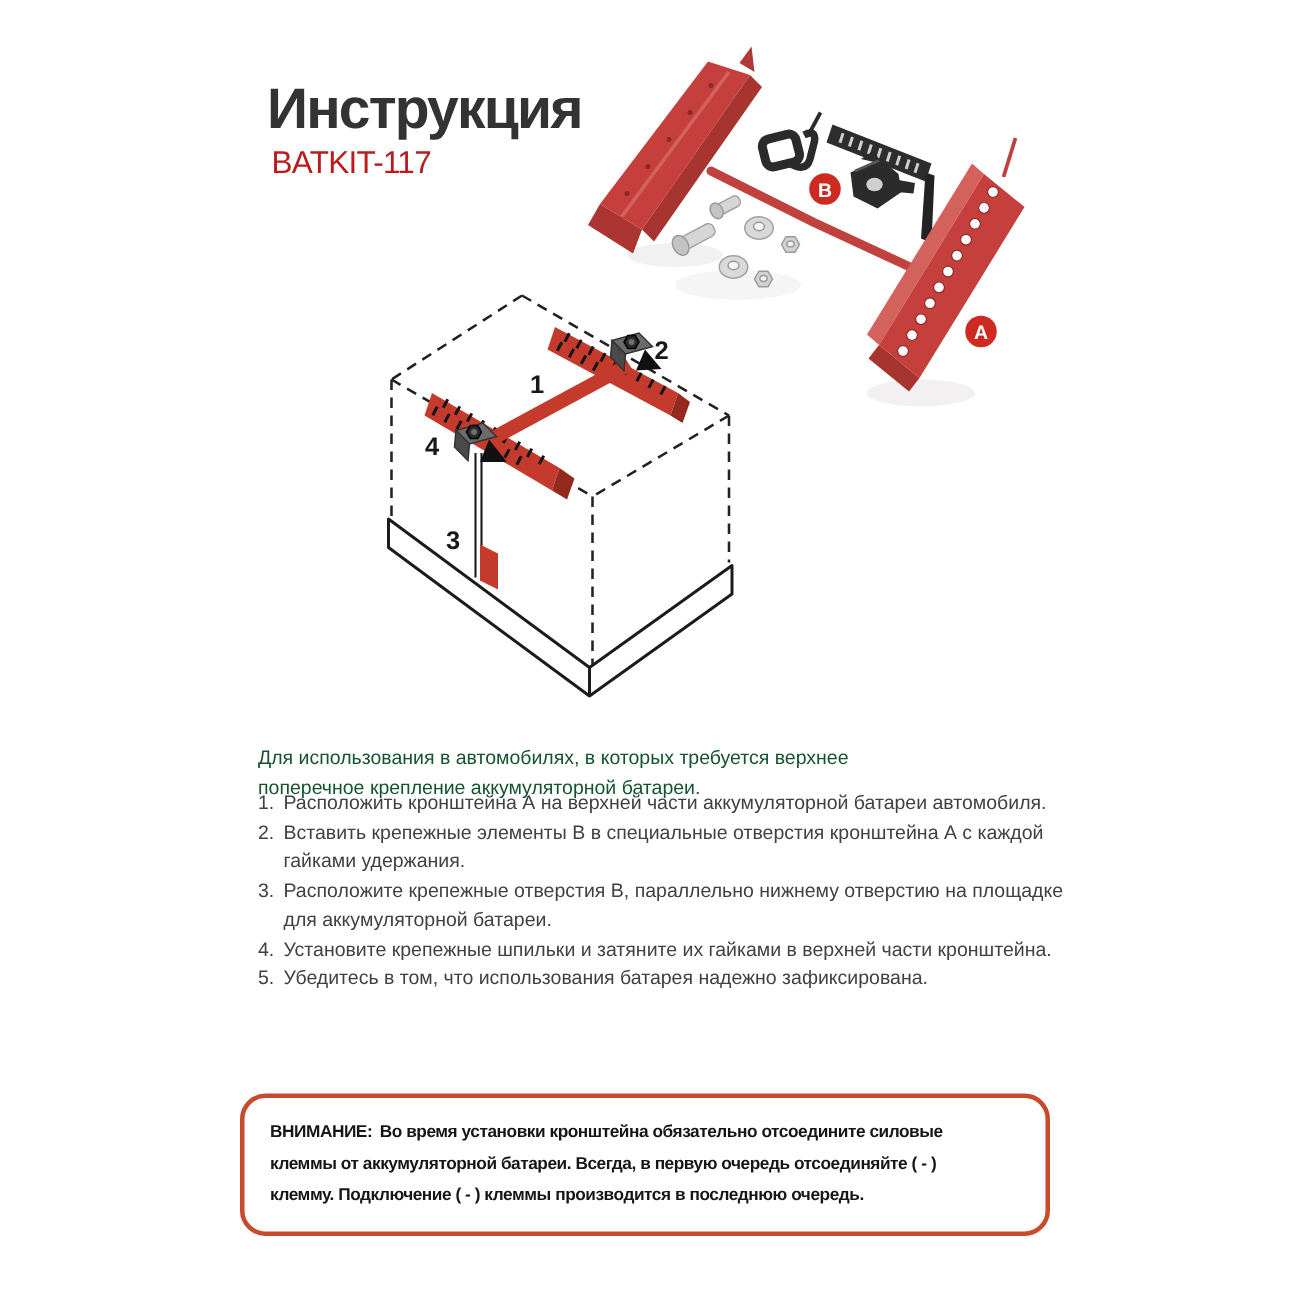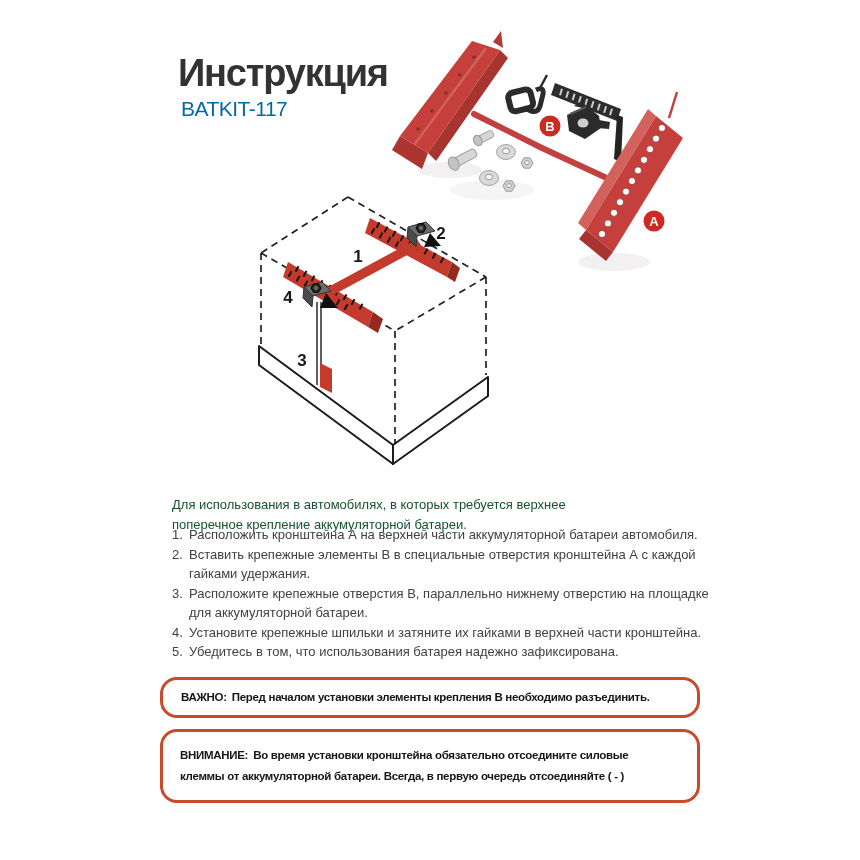--- a/index.html
+++ b/index.html
@@ -7,21 +7,21 @@
     position:relative;width:860px;height:860px;background:#ffffff;
     font-family:"Liberation Sans", sans-serif;color:#414042;overflow:hidden;
   }
   
   .title{
     position:absolute;left:178px;top:52px;margin:0;
     font-size:38px;font-weight:700;letter-spacing:-1.2px;color:#333336;
   }
   .model{
     position:absolute;left:181px;top:97px;
-    font-size:21px;letter-spacing:-0.5px;color:#0369a1;
+    font-size:21px;letter-spacing:-0.5px;color:#b91c1c;
   }
   
   .photo-svg{position:absolute;left:390px;top:28px;}
   .diagram-svg{position:absolute;left:240px;top:185px;}
   
   .intro{
     position:absolute;left:172px;top:482px;width:430px;
     font-size:13px;line-height:19.5px;color:#14532d;
   }
   .steps{
@@ -261,24 +261,22 @@
     <li>
       <span class="num">4.</span>
       <span class="txt">Установите  крепежные шпильки и затяните их гайками в верхней части кронштейна.</span>
     </li>
     <li>
       <span class="num">5.</span>
       <span class="txt">Убедитесь в том, что использования батарея надежно зафиксирована.</span>
     </li>
   </ol>
 
-  <div class="note note-important">
-    <span class="lbl">ВАЖНО:</span><span>Перед началом установки элементы крепления В необходимо разъединить.</span>
-  </div>
 
   <div class="note note-attention">
     <div class="note-line">
       <span class="lbl">ВНИМАНИЕ:</span><span>Во время установки кронштейна обязательно отсоедините силовые</span>
     </div>
     <div class="note-line">клеммы от аккумуляторной батареи.  Всегда, в первую очередь отсоединяйте  ( - )</div>
+    <div class="note-line">клемму. Подключение ( - ) клеммы производится в последнюю очередь.</div>
   </div>
 
 </div>
 
 </body></html>

